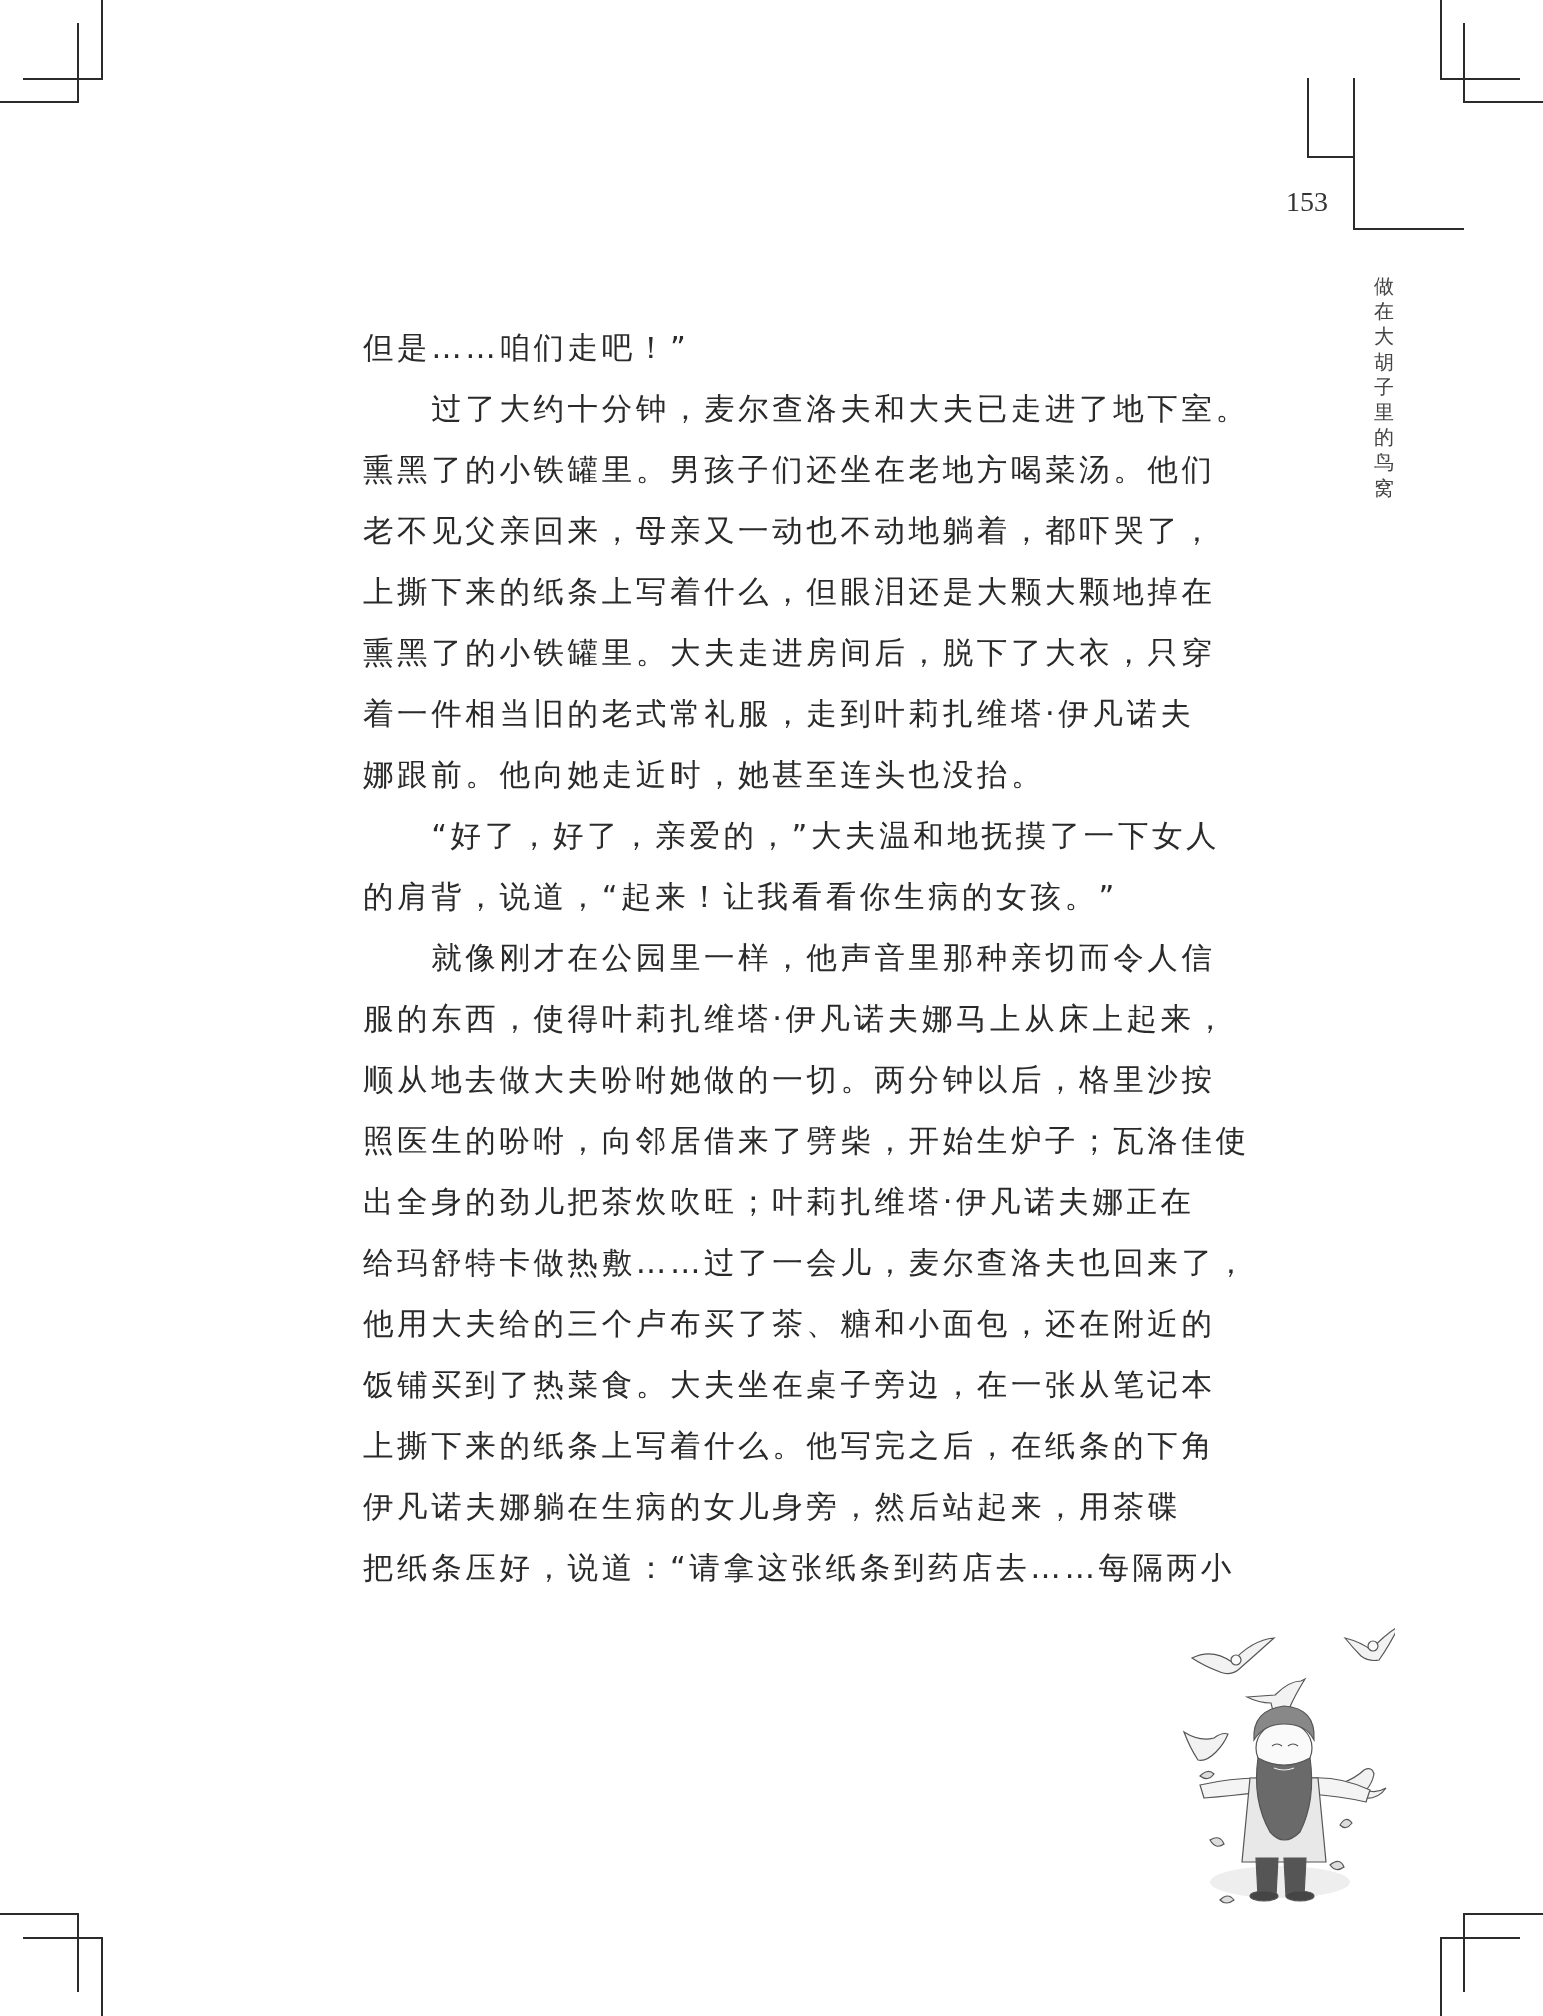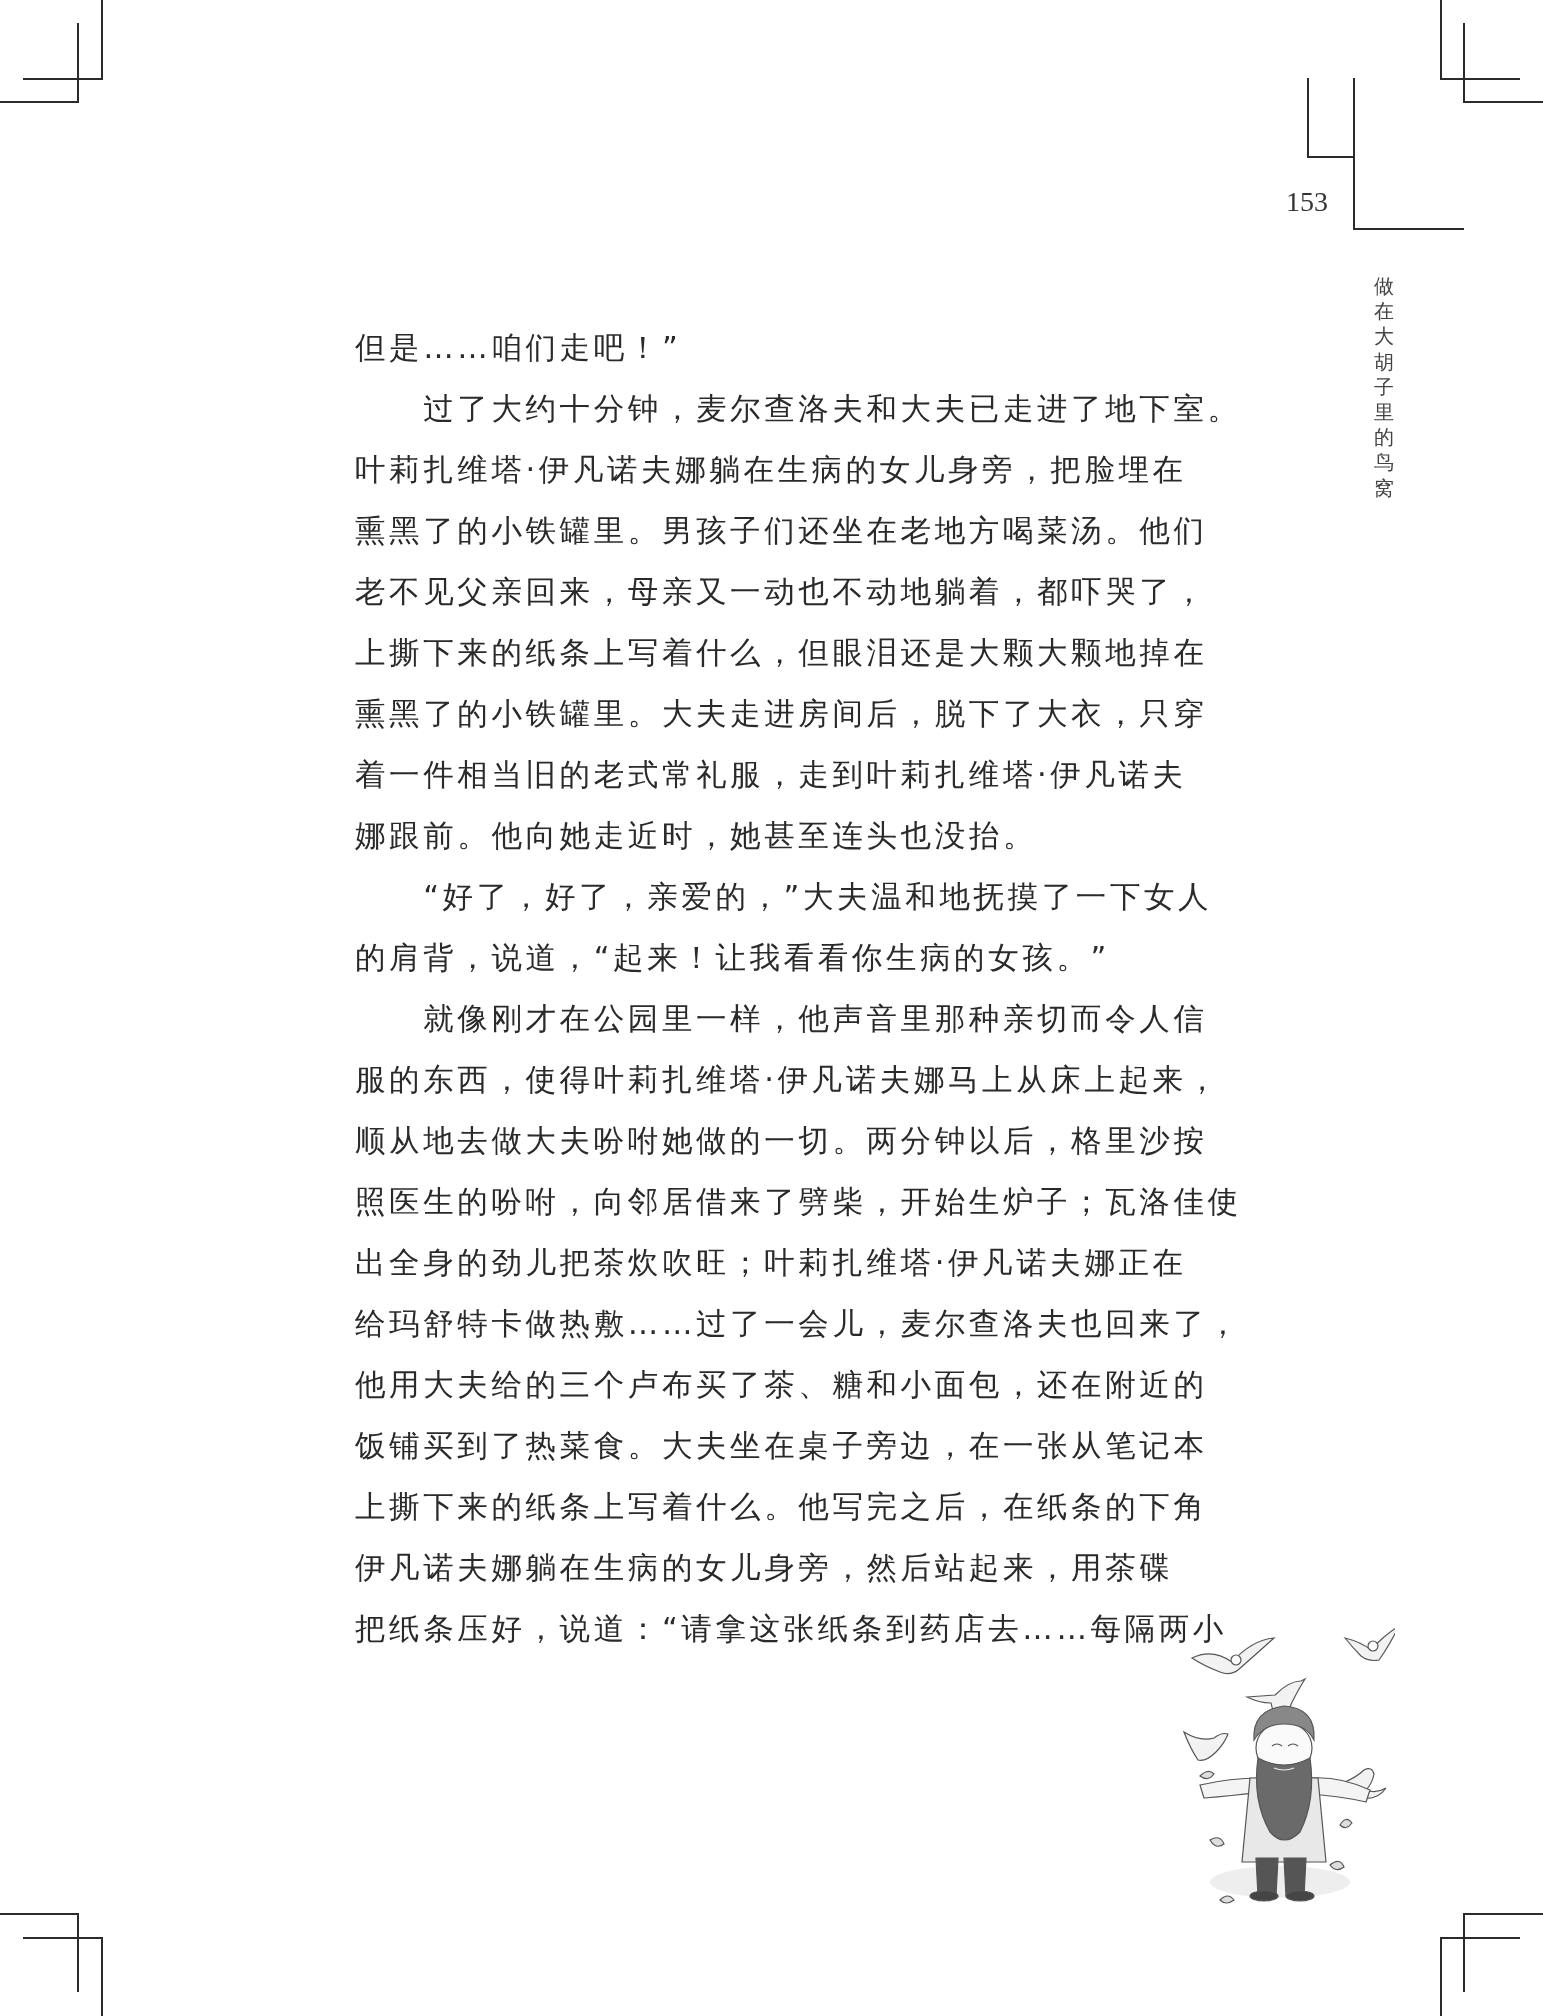--- a/index.html
+++ b/index.html
@@ -6,21 +6,21 @@
   body { width:1543px; height:2016px; position:relative; overflow:hidden;
          font-family:"DejaVu Sans", sans-serif; color:#2a2a2a; }
   .ln { position:absolute; background:#2b2b2b; }
   .h { height:2px; }
   .v { width:2px; }
   .page-num { position:absolute; left:1286px; top:186px; font-family:"Liberation Serif","DejaVu Serif", serif;
               font-size:28px; color:#333; letter-spacing:0; }
   .running-head { position:absolute; left:1371px; top:274px; width:26px;
                   font-size:20px; line-height:25.2px; color:#444; text-align:center; }
   .running-head span { display:block; }
-  .body-text { position:absolute; left:355px; top:322px; width:862px; }
+  .body-text { position:absolute; left:363px; top:322px; width:862px; }
   .line { height:61px; font-size:30.5px; line-height:52px; letter-spacing:3.6px; white-space:nowrap; color:#2a2a2a; }
   .illus { position:absolute; left:1180px; top:1600px; width:215px; height:310px; }
 </style>
 </head>
 <body>
 
 <div>
   <div class="ln v" style="left:101px;top:0;height:79px;"></div>
   <div class="ln h" style="left:23px;top:78px;width:80px;"></div>
   <div class="ln v" style="left:77px;top:23px;height:80px;"></div>
@@ -65,21 +65,20 @@
   <span>子</span>
   <span>里</span>
   <span>的</span>
   <span>鸟</span>
   <span>窝</span>
 </div>
 
 <div class="body-text">
   <div class="line">但是……咱们走吧！”</div>
   <div class="line">　　过了大约十分钟，麦尔查洛夫和大夫已走进了地下室。</div>
-  <div class="line">叶莉扎维塔·伊凡诺夫娜躺在生病的女儿身旁，把脸埋在</div>
   <div class="line">熏黑了的小铁罐里。男孩子们还坐在老地方喝菜汤。他们</div>
   <div class="line">老不见父亲回来，母亲又一动也不动地躺着，都吓哭了，</div>
   <div class="line">上撕下来的纸条上写着什么，但眼泪还是大颗大颗地掉在</div>
   <div class="line">熏黑了的小铁罐里。大夫走进房间后，脱下了大衣，只穿</div>
   <div class="line">着一件相当旧的老式常礼服，走到叶莉扎维塔·伊凡诺夫</div>
   <div class="line">娜跟前。他向她走近时，她甚至连头也没抬。</div>
   <div class="line">　　“好了，好了，亲爱的，”大夫温和地抚摸了一下女人</div>
   <div class="line">的肩背，说道，“起来！让我看看你生病的女孩。”</div>
   <div class="line">　　就像刚才在公园里一样，他声音里那种亲切而令人信</div>
   <div class="line">服的东西，使得叶莉扎维塔·伊凡诺夫娜马上从床上起来，</div>

